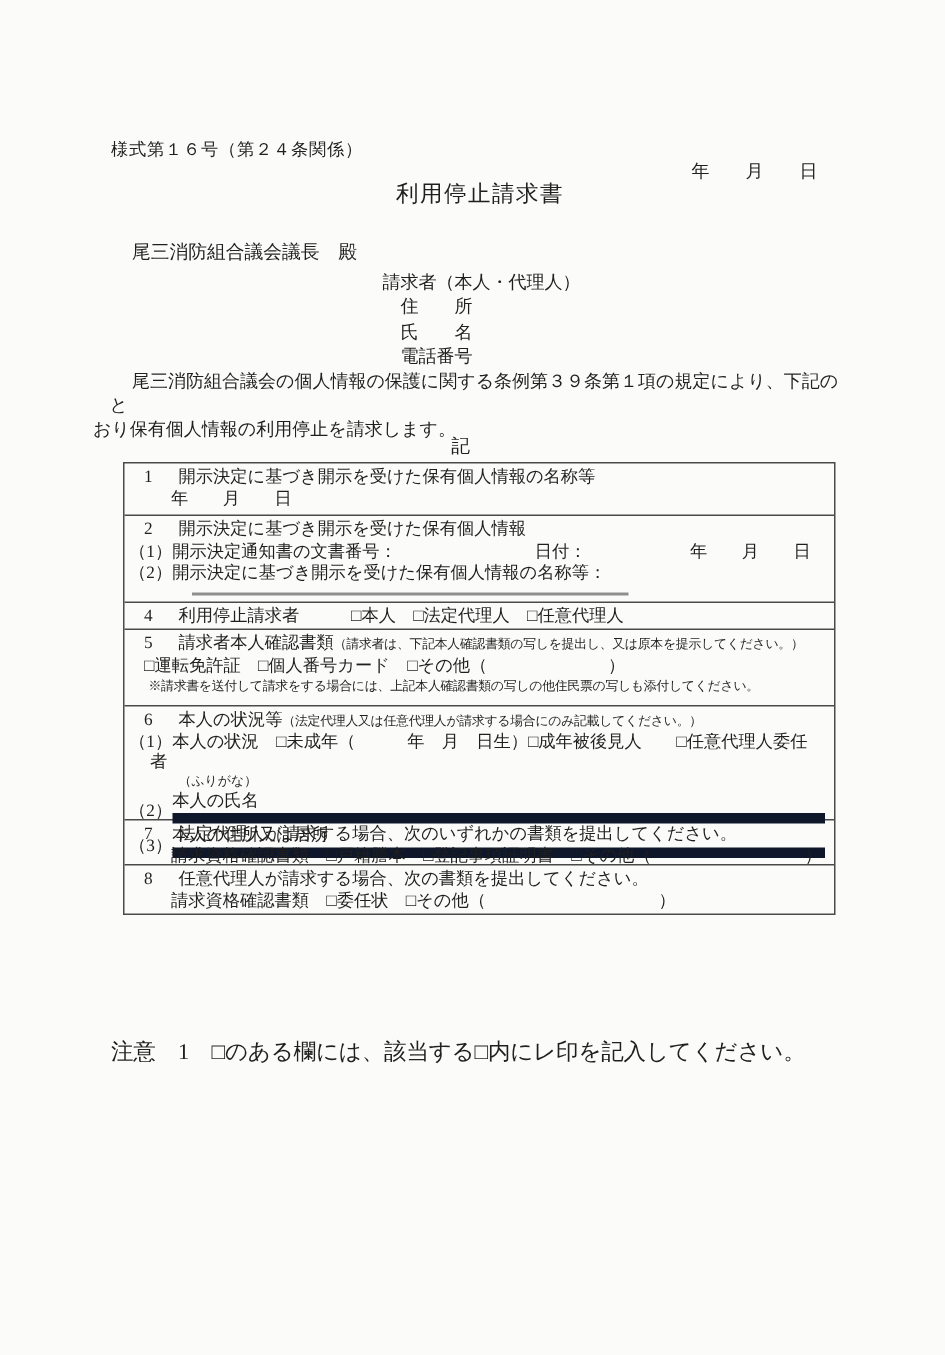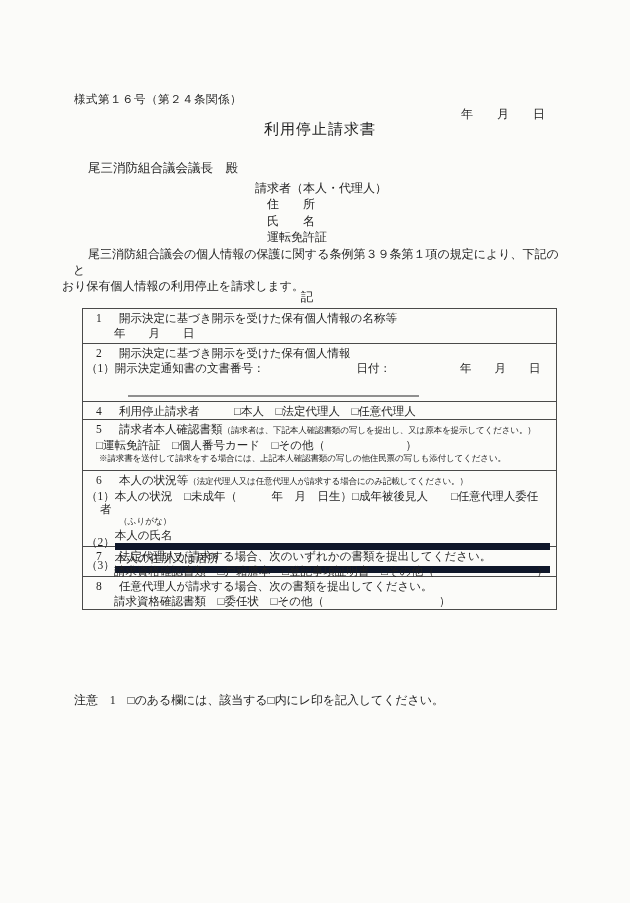--- a/index.html
+++ b/index.html
@@ -41,57 +41,58 @@
   .opt{padding-left:10px;white-space:nowrap;}
   .small{font-size:8.6px;letter-spacing:-.2px;}
   .note-line{padding-left:13px;font-size:8.6px;line-height:12px;letter-spacing:-.2px;white-space:nowrap;}
   .wrap-char{padding-left:14px;line-height:13px;}
   .furi{padding-left:33px;font-size:8.6px;line-height:11px;}
   .ul-line{display:flex;align-items:flex-end;line-height:15px;margin-top:1px;}
   .ul-wrap{flex:1;border-bottom:7px solid #0f172a;white-space:nowrap;margin-right:4px;}
   .gray-line{position:absolute;left:45px;bottom:4px;width:291px;height:2px;background:#8f8f8f;}
   .docs-line{display:flex;align-items:baseline;padding-left:28px;padding-right:6px;white-space:nowrap;}
   .fill{flex:1;}
-  .footnote{position:absolute;left:74px;top:692px;font-size:12px;letter-spacing:-.1px;}
+  .footnote{position:absolute;left:74px;top:692px;font-size:15px;letter-spacing:-.1px;}
 </style>
 </head>
 <body>
 
 <div class="page">
 
   <div class="form-no">様式第１６号（第２４条関係）</div>
   <div class="top-date">年　　月　　日</div>
   <div class="doc-title">利用停止請求書</div>
   <div class="addressee">尾三消防組合議会議長　殿</div>
 
   <div class="requester">
     <div>請求者（本人・代理人）</div>
     <div class="rq-sub">住　　所</div>
     <div class="rq-sub">氏　　名</div>
-    <div class="rq-sub">運転免許証</div>
+    <div class="rq-sub">電話番号</div>
   </div>
 
   <div class="body-par">
     <div class="bp1">尾三消防組合議会の個人情報の保護に関する条例第３９条第１項の規定により、下記の</div>
     <div class="bp2">と</div>
     <div class="bp3">おり保有個人情報の利用停止を請求します。</div>
   </div>
 
   <div class="ki">記</div>
 
   <div class="table">
 
     <div class="row r1">
       <div class="tl"><span class="no">1</span><span>開示決定に基づき開示を受けた保有個人情報の名称等</span></div>
       <div class="r1-date">年　　月　　日</div>
     </div>
 
     <div class="row r2">
       <div class="tl"><span class="no">2</span><span>開示決定に基づき開示を受けた保有個人情報</span></div>
       <div class="item">（1）開示決定通知書の文書番号：　　　　　　　　日付：　　　　　　年　　月　　日</div>
+      <div class="item">（2）開示決定に基づき開示を受けた保有個人情報の名称等：</div>
       <div class="gray-line"></div>
     </div>
 
 
     <div class="row r4">
       <div class="tl"><span class="no">4</span><span>利用停止請求者　　　□本人　□法定代理人　□任意代理人</span></div>
     </div>
 
     <div class="row r5">
       <div class="tl"><span class="no">5</span><span>請求者本人確認書類</span><span class="small">（請求者は、下記本人確認書類の写しを提出し、又は原本を提示してください。）</span></div>

